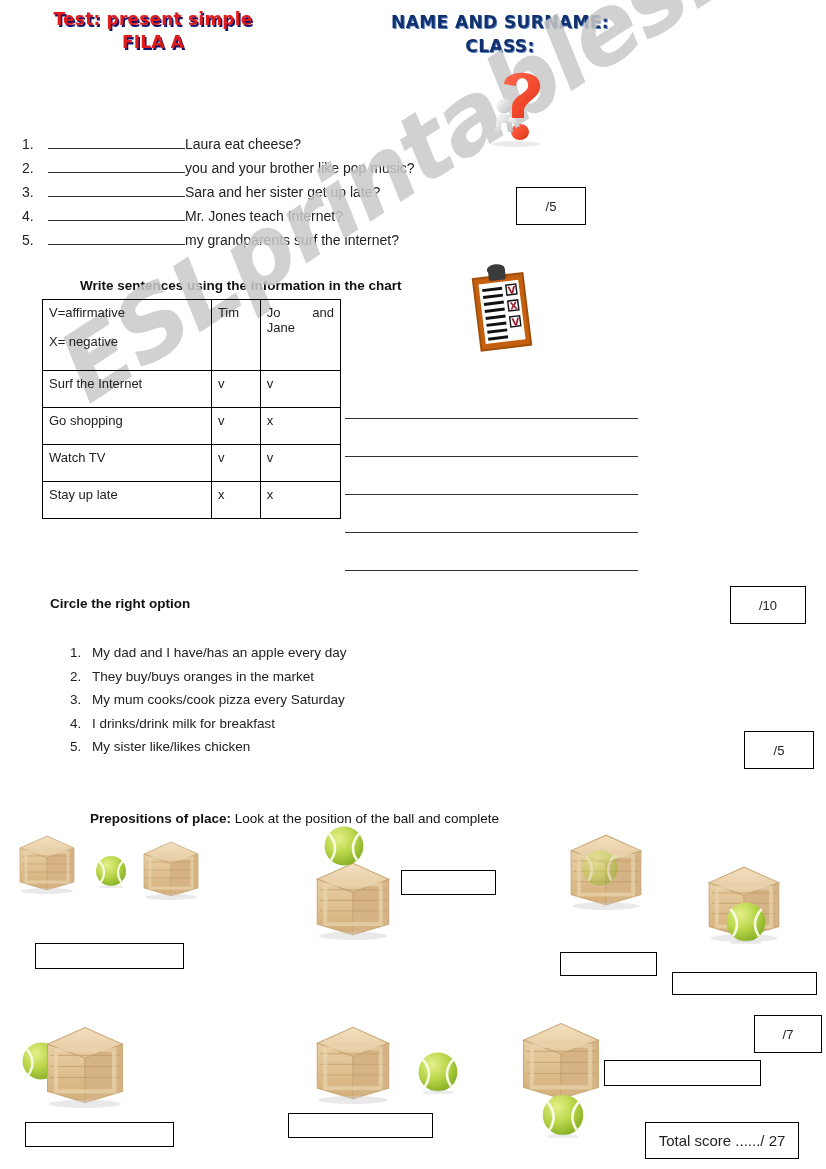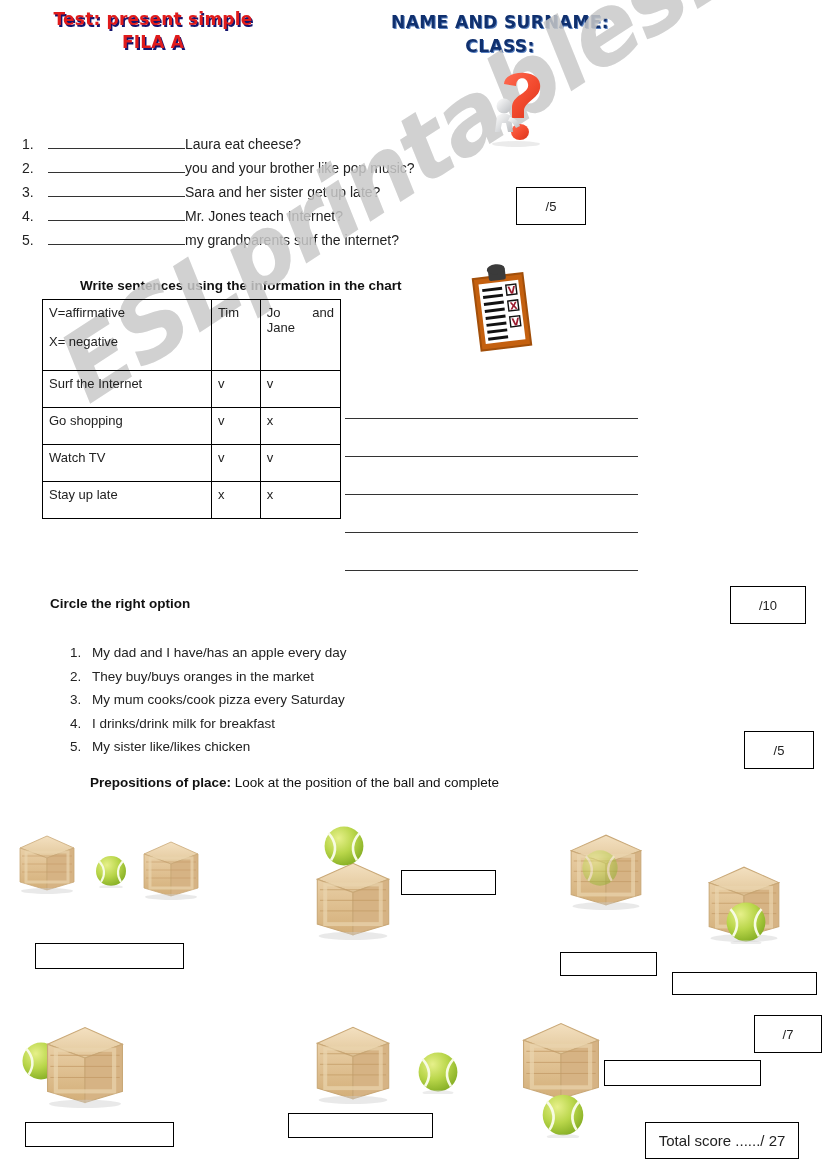--- a/index.html
+++ b/index.html
@@ -345,21 +345,21 @@
       <span>I drinks/drink milk for breakfast</span>
     </div>
     <div class="ci">
       <span class="ci-num">5.</span>
       <span>My sister like/likes chicken</span>
     </div>
   </div>
 
   <div class="score-box" style="left:744px;top:731px;width:68px;height:36px;">/5</div>
 
-  <div class="inst" style="left:78px;top:775px;padding-left:12px;">
+  <div class="inst" style="left:78px;top:811px;padding-left:12px;">
     <b>Prepositions of place:</b><span> Look at the position of the ball and complete</span>
   </div>
 
   <div class="pic-group" style="left:10px;top:828px;width:200px;height:80px;">
     <div class="crate" style="left:6px;top:4px;">
       <svg width="62" height="62" viewBox="0 0 62 62">
         <defs>
           <linearGradient id="cTop1" x1="0" y1="0" x2="0" y2="1">
             <stop offset="0%" stop-color="#f3e0c0"></stop>
               <stop offset="100%" stop-color="#e2c79b"></stop>

